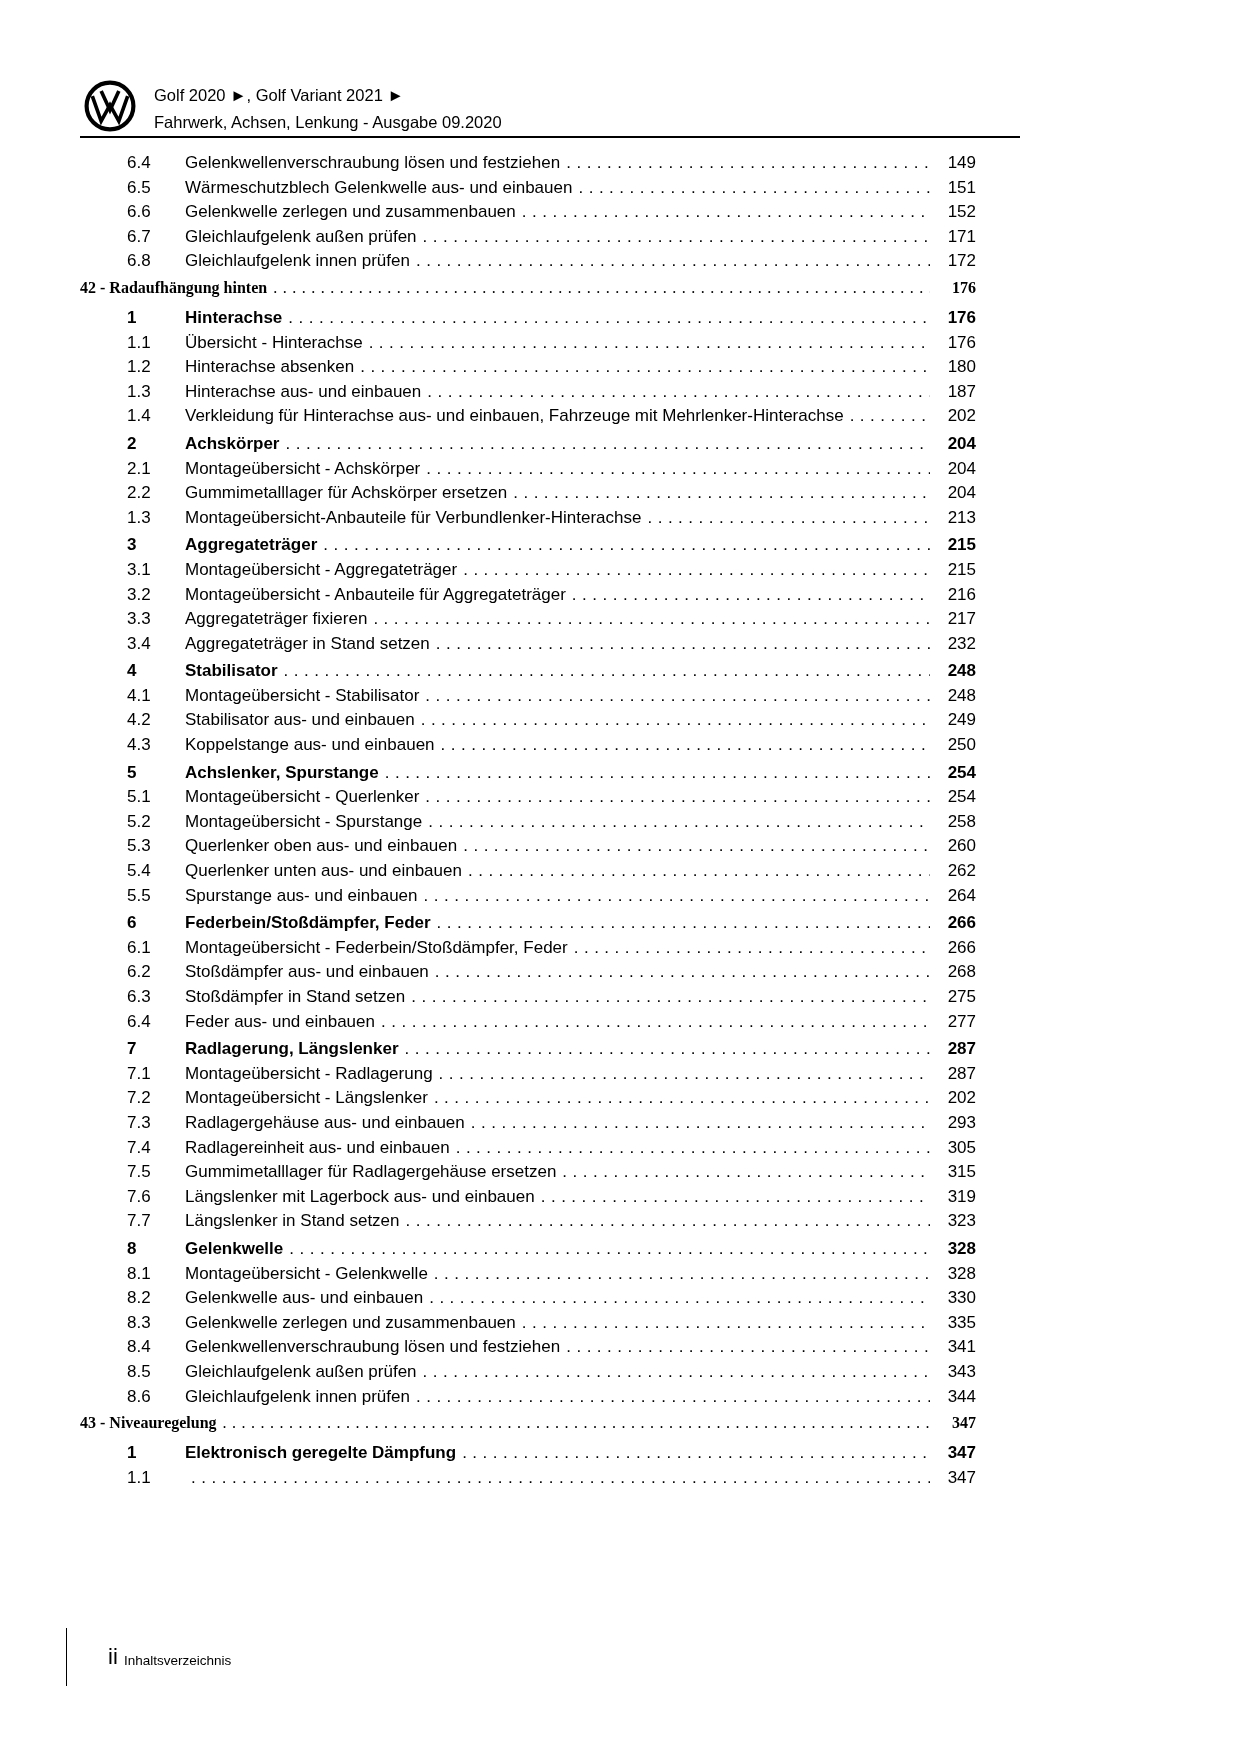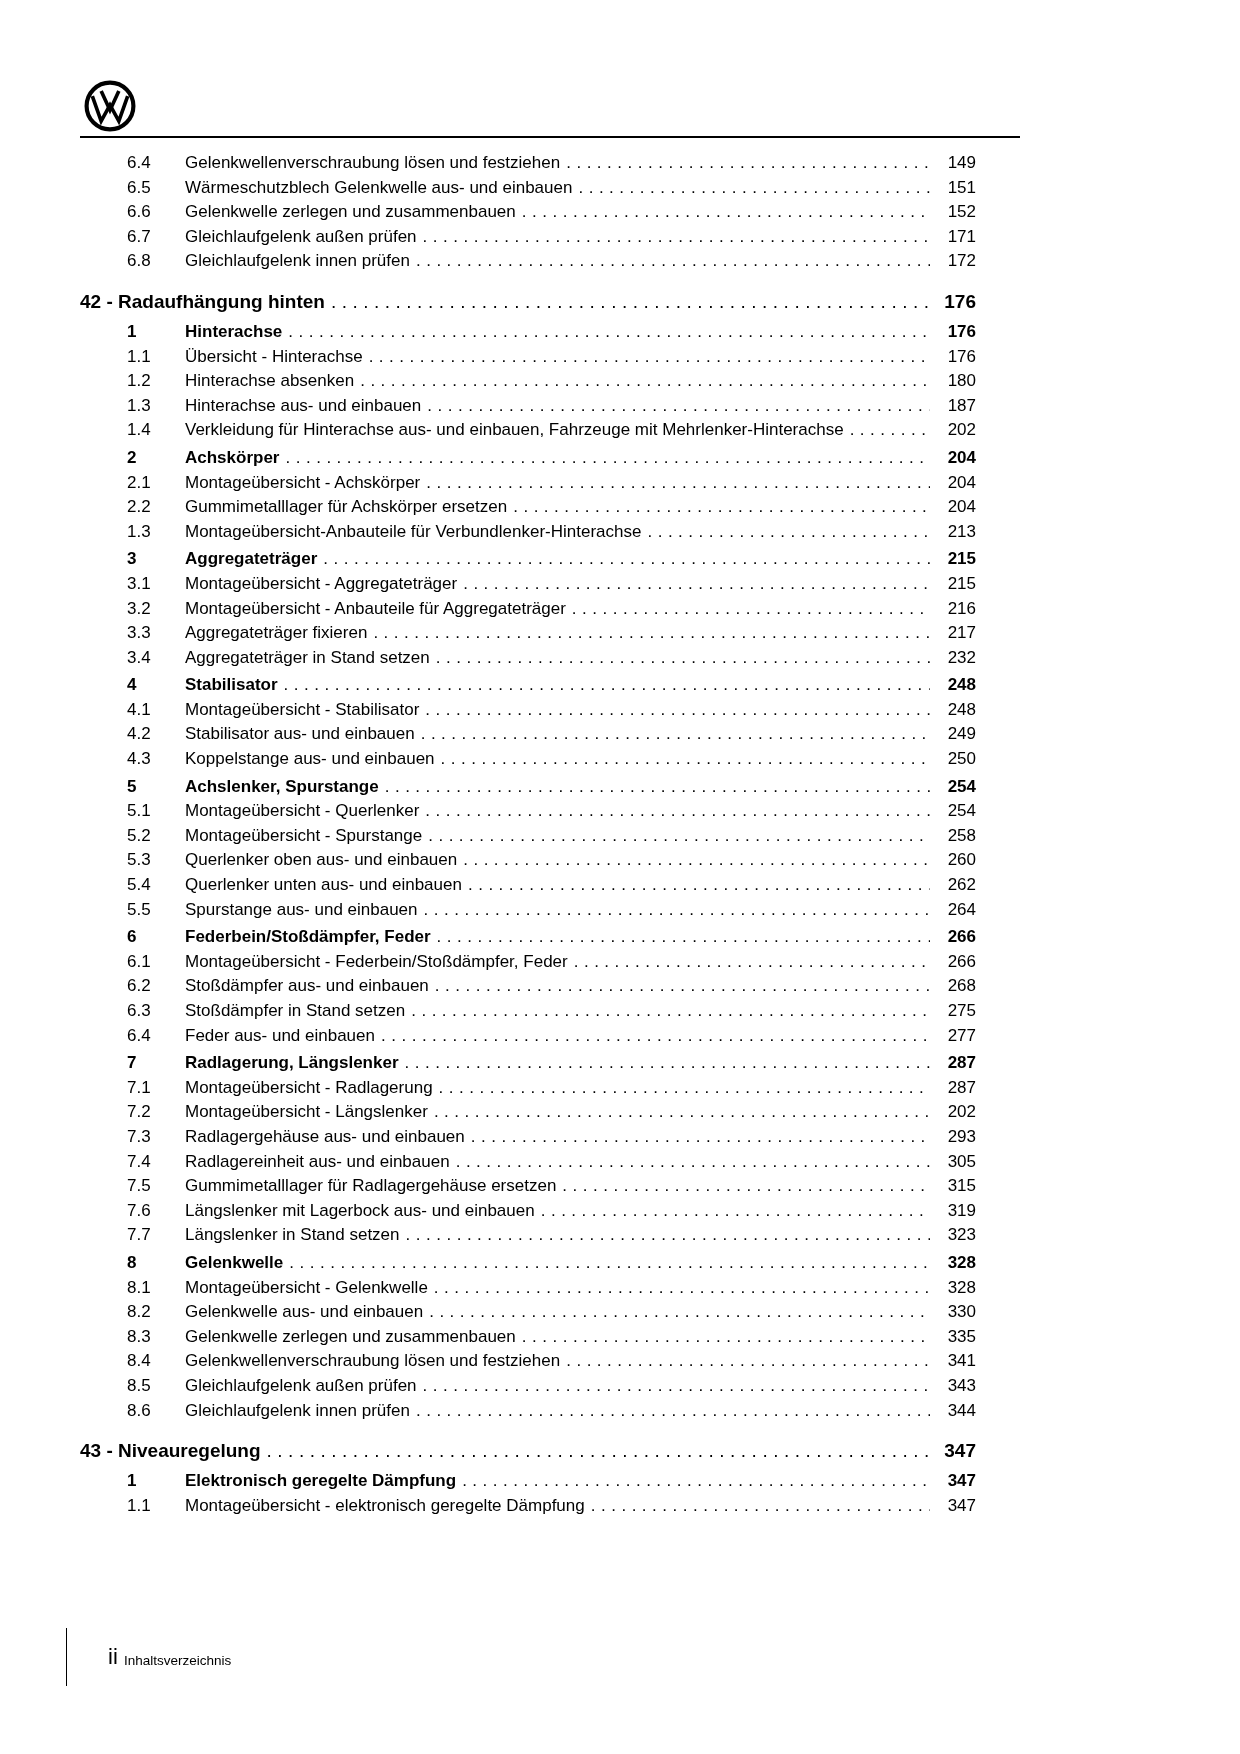--- a/index.html
+++ b/index.html
@@ -50,25 +50,25 @@
     display: flex;
     flex-wrap: nowrap;
     font-size: 17px;
     line-height: 24.6px;
   }
   .toc-row.section {
     font-weight: bold;
     margin-top: 3px;
   }
   .toc-row.chapter {
-    font-size: 19px;
+    font-size: 16px;
     font-weight: bold;
     line-height: 27px;
-    margin-top: 14px;
     margin-bottom: 5px;
+    font-family: Liberation Serif, serif;
   }
   .num {
     flex: none;
     width: 58px;
     margin-left: 47px;
   }
   .title {
     flex: none;
     white-space: nowrap;
   }
@@ -116,20 +116,24 @@
 <body>
 
 <div class="page">
 
   <svg class="logo" viewBox="0 0 100 100" aria-hidden="true">
     <circle cx="50" cy="50" r="45" fill="none" stroke="#000" stroke-width="8"></circle>
     <path d="M33 21 L50 58 L67 21" fill="none" stroke="#000" stroke-width="7"></path>
     <path d="M16 31 L33 79 L50 48 L67 79 L84 31" fill="none" stroke="#000" stroke-width="7"></path>
   </svg>
 
+  <div class="header-text">
+    <div>Golf 2020 ►, Golf Variant 2021 ►</div>
+    <div>Fahrwerk, Achsen, Lenkung - Ausgabe 09.2020</div>
+  </div>
 
   <div class="header-rule"></div>
 
   <div class="toc">
       <div class="toc-row sub">
         <span class="num">6.4</span>
         <span class="title">Gelenkwellenverschraubung lösen und festziehen</span>
         <span class="dots">............................................................................................................................................................................................................................</span>
         <span class="page-num">149</span>
       </div>
@@ -432,21 +436,20 @@
         <span class="page-num">347</span>
       </div>
       <div class="toc-row section">
         <span class="num">1</span>
         <span class="title">Elektronisch geregelte Dämpfung</span>
         <span class="dots">............................................................................................................................................................................................................................</span>
         <span class="page-num">347</span>
       </div>
       <div class="toc-row sub">
         <span class="num">1.1</span>
-        <span class="title">Montageübersicht - elektronisch geregelte Dämpfung</span>
         <span class="dots">............................................................................................................................................................................................................................</span>
         <span class="page-num">347</span>
       </div>
     </div>
 
   <div class="footer-mark"></div>
   <div class="footer-pageno">ii</div>
   <div class="footer-label">Inhaltsverzeichnis</div>
 
 </div>

